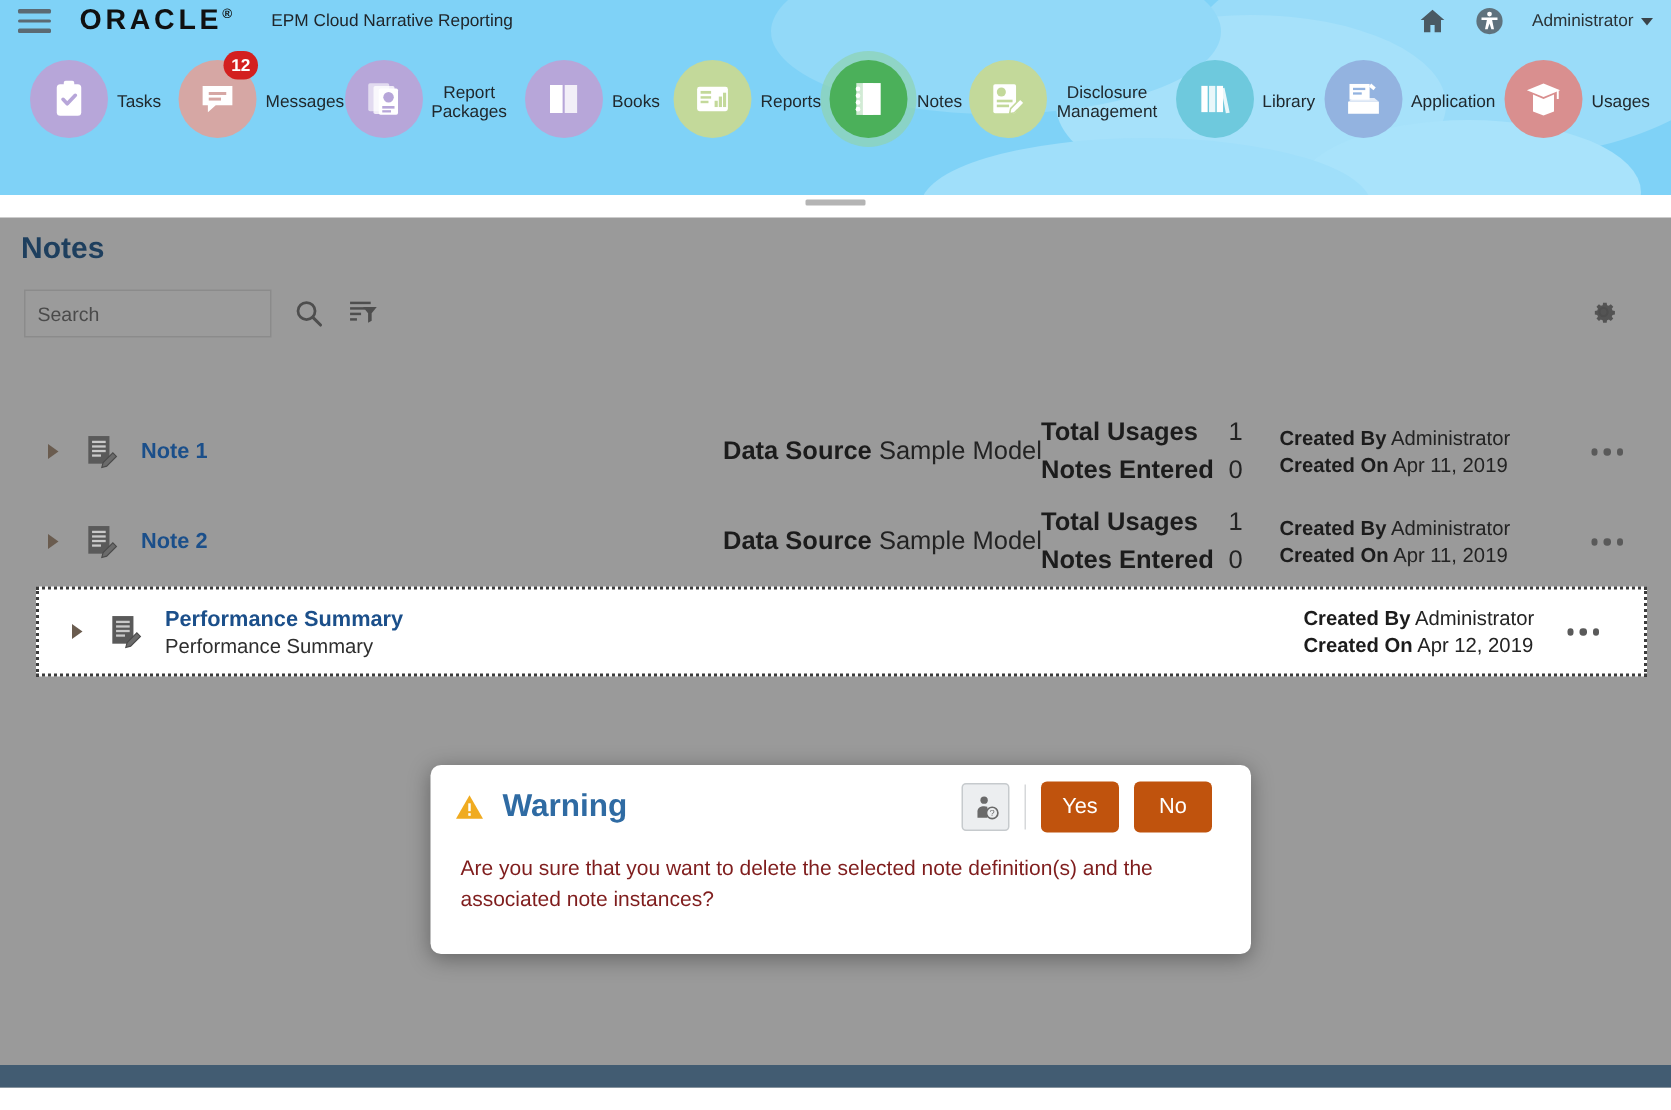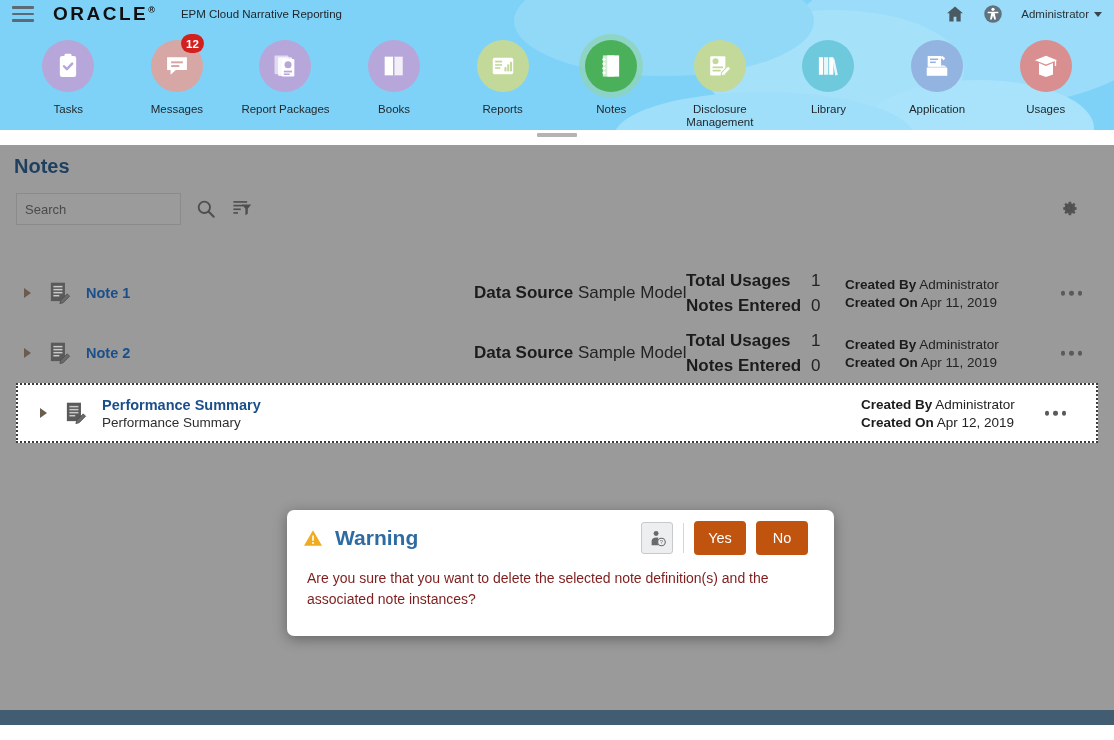--- a/index.html
+++ b/index.html
@@ -81,21 +81,21 @@
   
   .springboard {
     position: relative; z-index: 3;
     display: flex;
     align-items: flex-start;
     padding: 6px 14px 0 14px;
     height: 102px;
   }
   .nav-item {
     flex: 1 1 0;
-    display: flex; flex-direction: column; align-items: center;
+    display: flex; align-items: center;
     cursor: pointer;
     position: relative;
   }
   .nav-circle-wrap {
     position: relative;
     width: 64px; height: 64px;
     display: flex; align-items: center; justify-content: center;
   }
   .nav-circle {
     width: 52px; height: 52px;
@@ -181,21 +181,21 @@
 
   .gear-btn {
     position: absolute;
     right: 34px; top: 52px;
     cursor: pointer;
   }
 
   
   .note-list {
     position: absolute;
-    left: 0; top: 118px; right: 0;
+    left: 0; top: 126px; right: 0; padding-left: 8px;
   }
   .note-row {
     position: relative;
     height: 60px;
     display: flex; align-items: center;
     padding-left: 16px;
   }
   .note-row.selected {
     background: #ffffff;
     outline: 2px dotted #3b3b3b;

